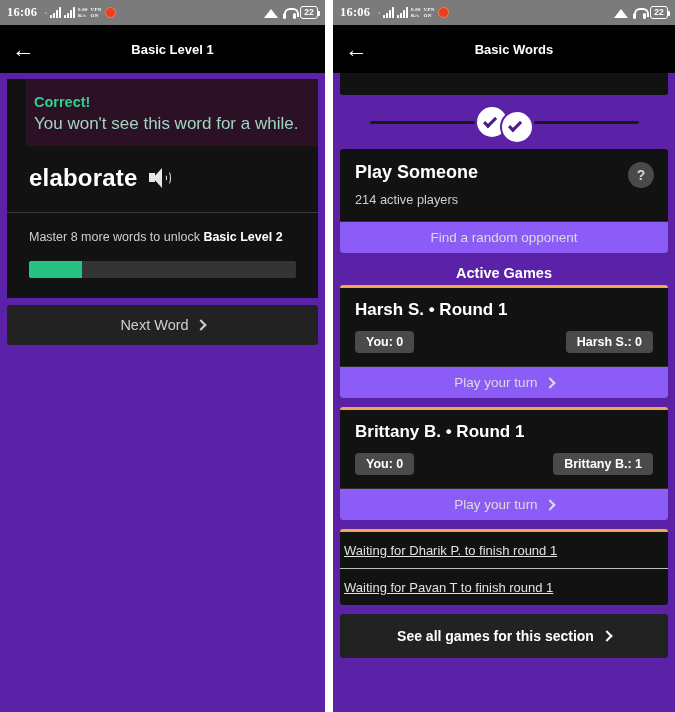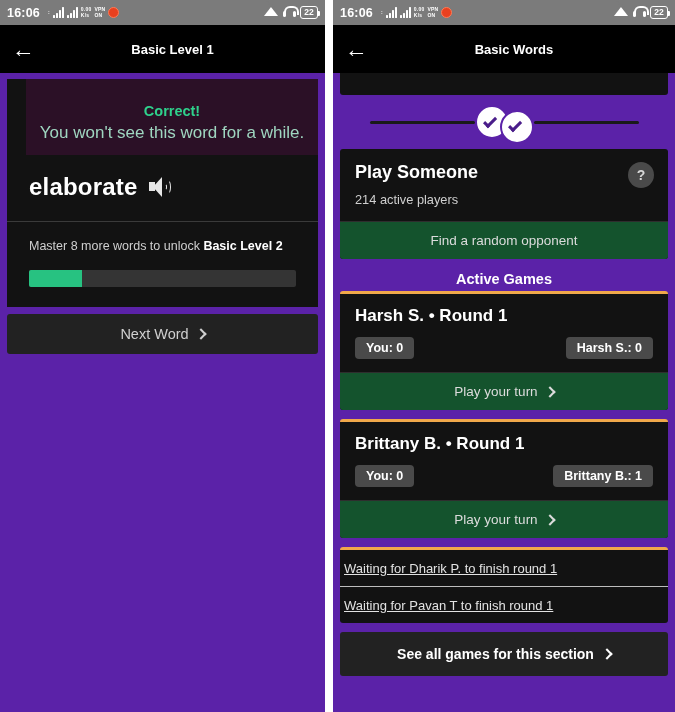--- a/index.html
+++ b/index.html
@@ -15,22 +15,22 @@
   .gutter { width:8px; height:712px; background:#ffffff; flex:0 0 8px; }
   .phone-right { width:342px; }
 
   
   .statusbar {
     height:25px; background:#7b7b7b; color:#fff;
     display:flex; align-items:center; padding:0 7px;
     font-size:12.5px; font-weight:bold; letter-spacing:.2px;
   }
   .sb-time { margin-right:5px; font-size:12.5px; }
-  .sb-left { display:flex; align-items:center; gap:3px; flex:1; }
-  .sb-right { display:flex; align-items:flex-start; gap:4px; }
+  .sb-left { display:flex; align-items:center; gap:3px; flex:1;font-family:Liberation Serif, serif; }
+  .sb-right { display:flex; align-items:flex-end; gap:4px; }
 
   .bars { display:flex; align-items:flex-end; gap:1px; height:11px; }
   .bars i { display:block; width:2px; background:#fff; border-radius:.5px; }
   .bars i:nth-child(1){height:3px;} .bars i:nth-child(2){height:5px;}
   .bars i:nth-child(3){height:8px;} .bars i:nth-child(4){height:11px;}
   .dots2 { display:flex; flex-direction:column; gap:1px; }
   .dots2 span { font-size:5px; line-height:5px; color:#fff; font-weight:bold; }
 
   .redcircle { width:11px; height:11px; border-radius:50%;
     background:#e8401f; border:1px solid #ff7a55; }
@@ -77,21 +77,21 @@
   .title-text {
     position:absolute; left:8px; right:0; text-align:center;
     font-size:13px; font-weight:bold; pointer-events:none;margin-left:12px;
   }
 
   
   .l-body { background:#5b22a8; height:639px; padding:6px 7px 0 7px; }
   .card-stack { background:#121212; }
 
   .correct-banner {
-    background:#2b1026; text-align:center; padding:24px 8px 12px;margin-left:19px;
+    background:#2b1026; text-align:left; padding:15px 8px 12px;margin-left:19px;
   }
   .correct-title { color:#2fd18c; font-weight:bold; font-size:14.5px; }
   .correct-sub { color:#9fd6c0; font-size:17px; margin-top:4px; }
 
   .word-row {
     background:#121212; display:flex; align-items:center; gap:11px;
     padding:18px 22px 20px; border-bottom:1px solid #3a3a3a;
   }
   .word-text { color:#fff; font-size:24px; font-weight:bold; letter-spacing:.2px; }
   .spk { position:relative; width:22px; height:20px; flex:0 0 22px; cursor:pointer; }
@@ -170,22 +170,22 @@
   .play-head { padding:13px 15px 14px; position:relative; }
   .play-title { color:#fff; font-size:18px; font-weight:bold; }
   .play-sub { color:#cfcfcf; font-size:12.8px; margin-top:9px; }
   .qmark {
     position:absolute; right:14px; top:13px; width:26px; height:26px;
     border-radius:50%; background:#4a4a4a; color:#d8d8d8;
     display:flex; align-items:center; justify-content:center;
     font-size:14px; font-weight:bold; cursor:pointer;
   }
   .card-action {
-    border-top:1px solid #2e2e2e; background:#14532d;
-    height:38px; display:flex; align-items:center; justify-content:center;
+    border-top:1px solid #2e2e2e; background:#8b5cf6;
+    height:32px; display:flex; align-items:center; justify-content:center;
     color:#dcdcdc; font-size:13.5px; cursor:pointer; gap:8px;
   }
 
   .section-head {
     text-align:center; color:#fff; font-weight:bold; font-size:14.5px;
     padding:12px 0 4px;
   }
 
   .game-card { margin-bottom:9px; border-radius:3px; overflow:hidden;
     border-top:3px solid #f0a84a; background:#121212; }

